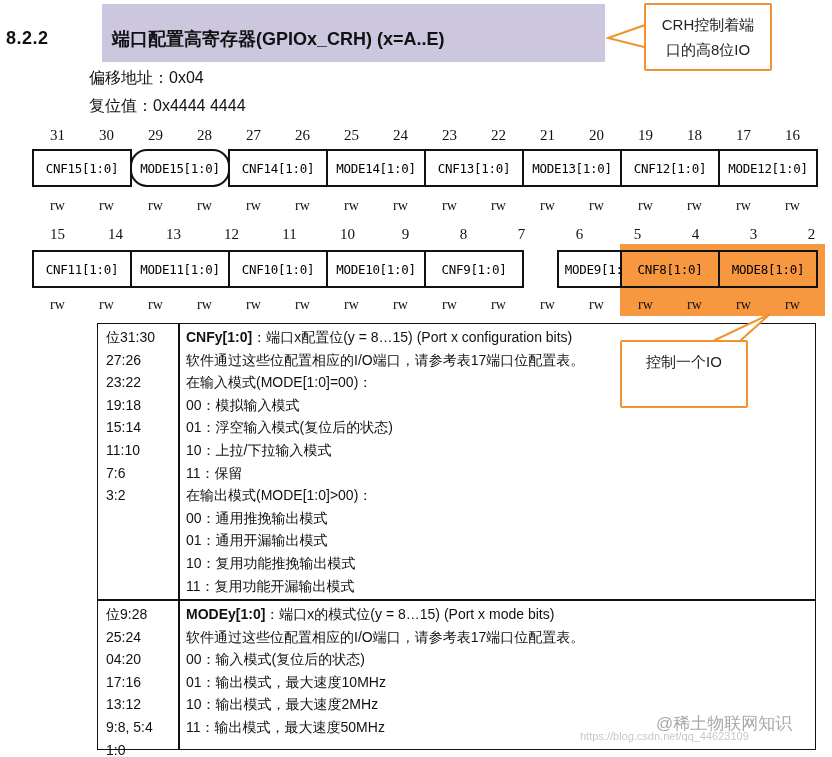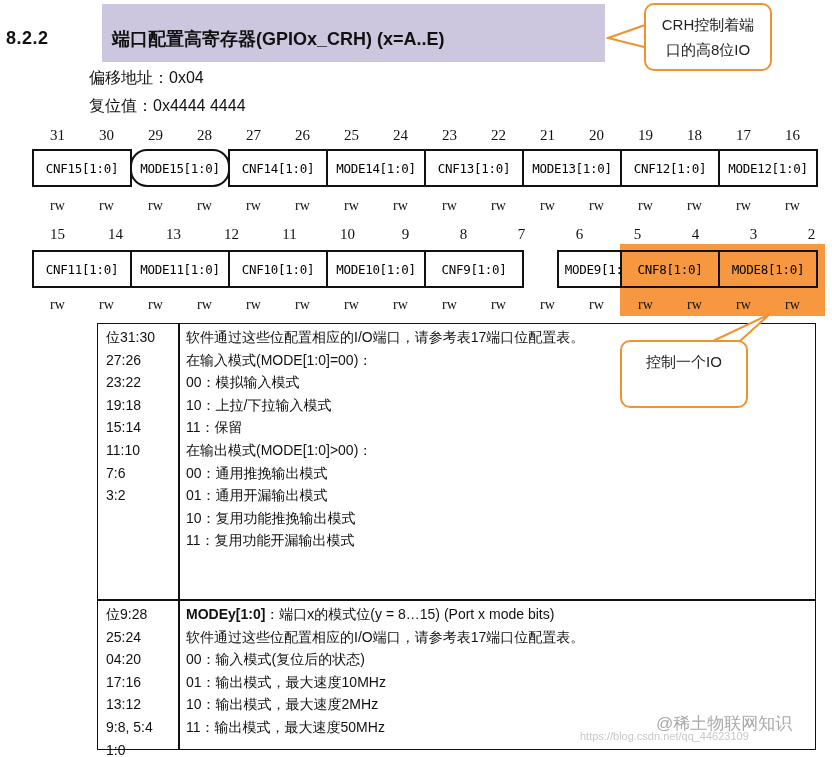--- a/index.html
+++ b/index.html
@@ -5,21 +5,21 @@
   html, body { margin:0; padding:0; background:#ffffff; }
   body { width:832px; height:757px; position:relative; overflow:hidden;
          font-family:"Liberation Sans", "DejaVu Sans", sans-serif; color:#111; }
   .abs { position:absolute; }
   .sec-num { left:6px; top:28px; font-size:18px; font-weight:bold; font-family:"Liberation Sans", sans-serif; letter-spacing:0.5px; }
   .title-box { left:102px; top:4px; width:503px; height:58px; background:#cdc6df; }
   .title-text { left:112px; top:27px; font-size:18px; font-weight:bold; white-space:nowrap; font-family:"Liberation Sans", "DejaVu Sans", sans-serif; }
   .meta { left:89px; font-size:16px; font-family:"Liberation Serif", "DejaVu Serif", serif; }
   .meta .v { font-family:"Liberation Sans", sans-serif; }
 
-  .callout { border:2px solid #f0932f; border-radius:10px; background:#fff; font-size:15px;
+  .callout { border:2px solid #f0932f; border-radius:2px; background:#fff; font-size:15px;
              text-align:center; line-height:25px; color:#222; box-sizing:border-box; }
   .bitnum { font-family:"Liberation Serif", "DejaVu Serif", serif; font-size:15px; width:49px; text-align:center; }
   .rw { font-family:"Liberation Serif", "DejaVu Serif", serif; font-size:14px; width:49px; text-align:center; }
   .field { position:absolute; height:38px; border:2.5px solid #111; box-sizing:border-box; display:flex; align-items:center; justify-content:center;
            font-family:"DejaVu Sans Mono", "Liberation Mono", monospace; font-size:12.5px; background:#fff; color:#000000; letter-spacing:-0.3px; }
   .field.hl { background:#f7973f; }
   .hl-bg { background:#f7973f; }
 
   .desc-table { left:97px; top:323px; width:719px; height:427px; border:1.5px solid #111; box-sizing:border-box; }
   .vline { left:178px; top:323px; width:1.5px; height:427px; background:#111; }
@@ -155,23 +155,25 @@
   <div>位31:30</div>
   <div>27:26</div>
   <div>23:22</div>
   <div>19:18</div>
   <div>15:14</div>
   <div>11:10</div>
   <div>7:6</div>
   <div>3:2</div>
 </div>
 <div class="abs desc-col" style="left:186px;top:326px;">
+  <div><b>CNFy[1:0]</b><span>：端口x配置位(y = 8…15) (Port x configuration bits)</span></div>
   <div>软件通过这些位配置相应的I/O端口，请参考表17端口位配置表。</div>
   <div>在输入模式(MODE[1:0]=00)：</div>
   <div>00：模拟输入模式</div>
+  <div>01：浮空输入模式(复位后的状态)</div>
   <div>10：上拉/下拉输入模式</div>
   <div>11：保留</div>
   <div>在输出模式(MODE[1:0]&gt;00)：</div>
   <div>00：通用推挽输出模式</div>
   <div>01：通用开漏输出模式</div>
   <div>10：复用功能推挽输出模式</div>
   <div>11：复用功能开漏输出模式</div>
 </div>
 
 <div class="abs bits-col" style="left:106px;top:603px;">

